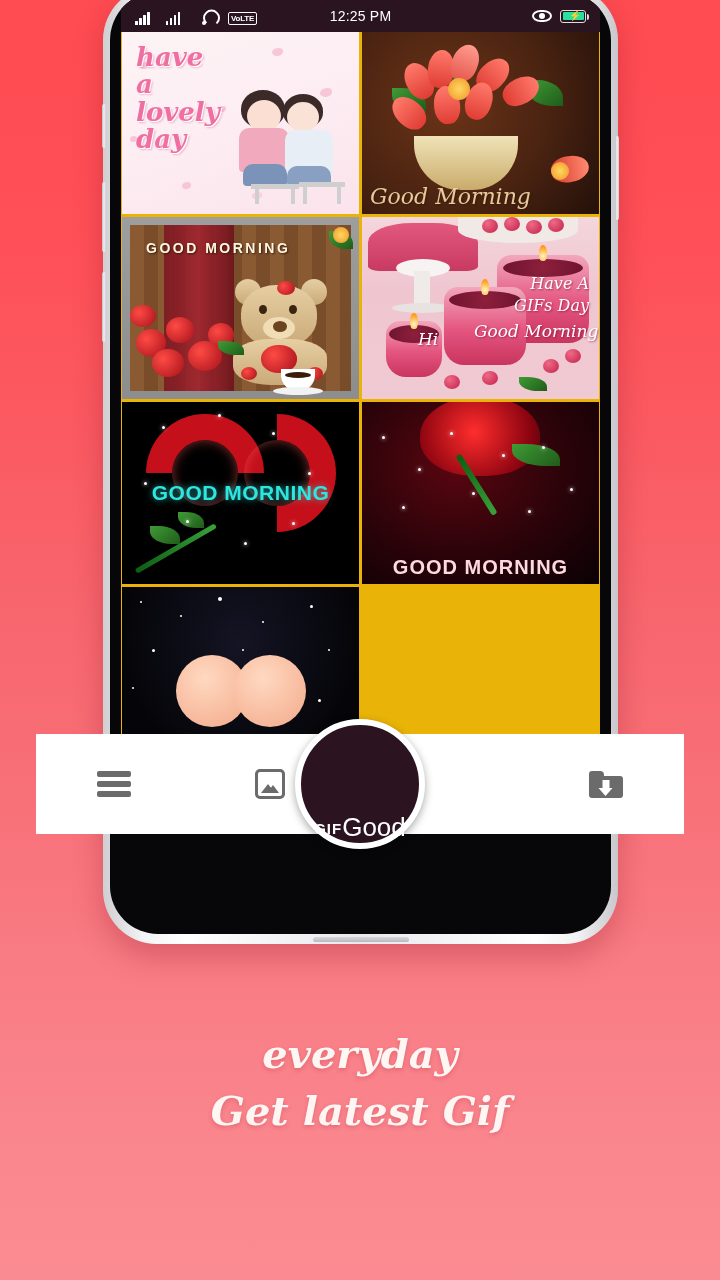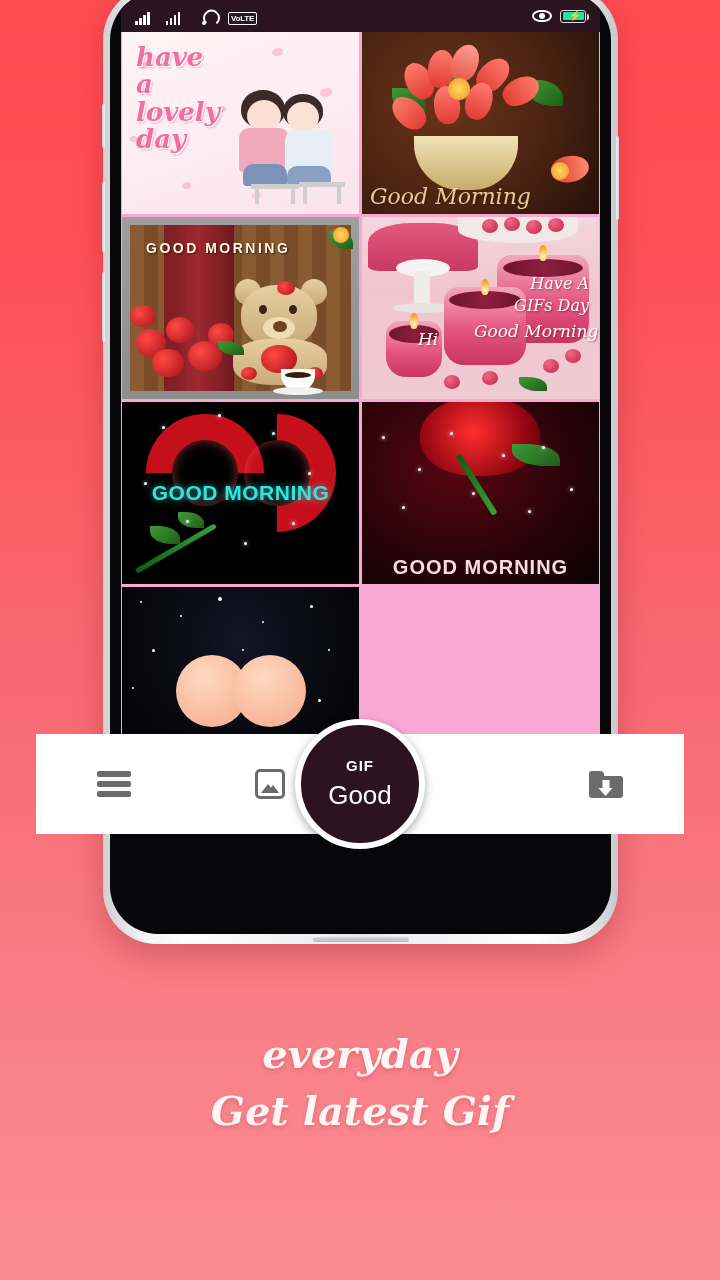--- a/index.html
+++ b/index.html
@@ -117,21 +117,21 @@
   }
   .appbar-title { font-size: 21px; font-weight: 400; letter-spacing: .2px; }
   .overflow { margin-left: auto; width: 24px; height: 24px;
     display: flex; flex-direction: column; align-items: center;
     justify-content: center; gap: 3.4px; }
   .overflow span { width: 4.2px; height: 4.2px; border-radius: 50%; background: #fff; }
 
   
   .grid {
     display: grid; grid-template-columns: 1fr 1fr;
-    gap: 3px; padding: 0 1px; background: #f9a8d4;
+    gap: 3px; padding: 0 1px; background: #eab308;
   }
   .cell { position: relative; height: 182px; overflow: hidden; background: #000; }
 
   .cap { position:absolute; z-index:4; white-space:pre-line; line-height:1.05; }
 
   
   .c1 { background: linear-gradient(160deg,#fdf3f5 0%,#fdeef3 45%,#fbe3ec 100%); }
   .c1 .txt { left: 14px; top: 12px; font-family: "DejaVu Serif", serif;
     font-style: italic; font-weight: 700; font-size: 26px; color: #f06fa2;
     text-shadow: 1px 1px 0 #fff, 2px 2px 2px rgba(200,80,130,.35); }
@@ -278,21 +278,21 @@
     border-left: 7.5px solid transparent; border-right: 7.5px solid transparent;
     border-top: 8px solid #fff; }
 
   .fab {
     position: absolute;
     left: 50%; top: 50%; transform: translate(-50%,-50%);
     width: 130px; height: 130px; border-radius: 50%;
     background: #2b1320;
     border: 6px solid #ffffff;
     box-shadow: 0 3px 8px rgba(0,0,0,.35);
-    display: flex; flex-direction: column; align-items: center; justify-content: center;
+    display: flex; align-items: flex-end; justify-content: center;
     color: #fff; z-index: 25;
   }
   .fab-badge { font-size: 15px; font-weight: 800; letter-spacing: 1px; margin-bottom: 6px; }
   .fab-label { font-size: 26px; font-weight: 400; }
 
   
   .tagline {
     position: absolute; left: 0; right: 0; top: 1026px;
     text-align: center; color: #fdf6f2;
     font-family: "DejaVu Serif", serif; font-style: italic; font-weight: 700;
@@ -322,20 +322,21 @@
           </span>
           <span class="bars">
             <i></i>
               <i></i>
               <i></i>
               <i></i>
           </span>
           <span class="wifi"></span>
           <span class="volte">VoLTE</span>
         </div>
+        <div class="sb-time">12:25 PM</div>
         <div class="sb-right">
           <span class="eye"></span>
           <span class="battery">
             <span class="fill"></span>
               <span class="bolt">⚡</span>
           </span>
         </div>
       </div>
 
 

